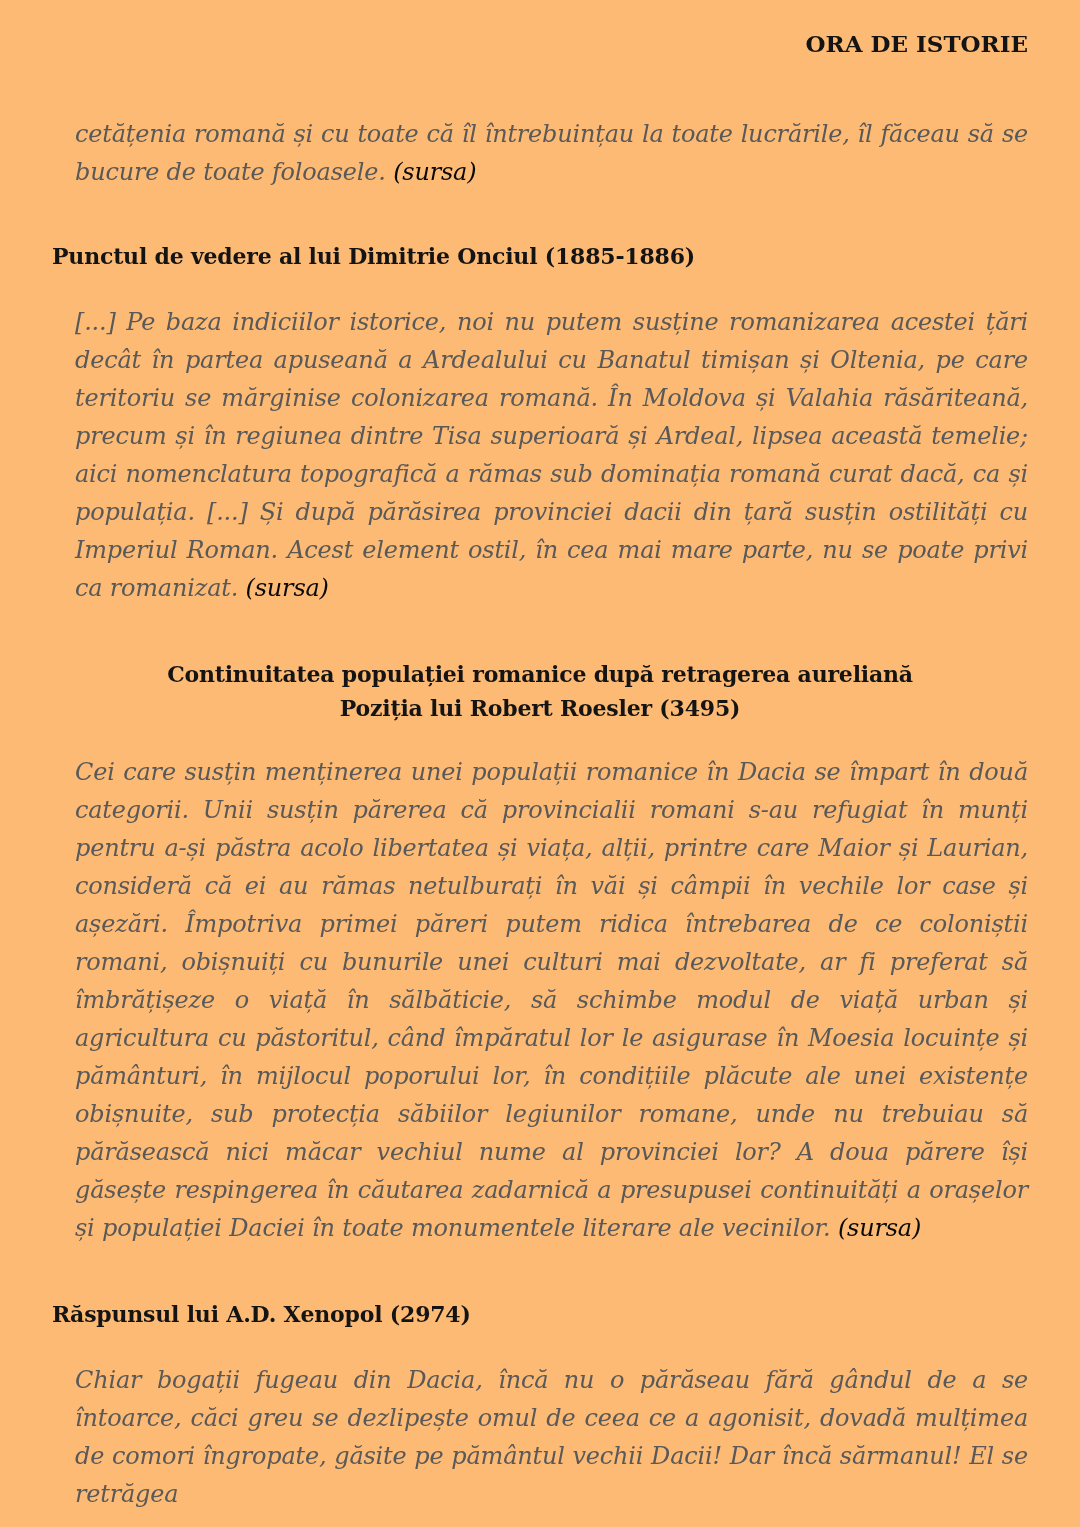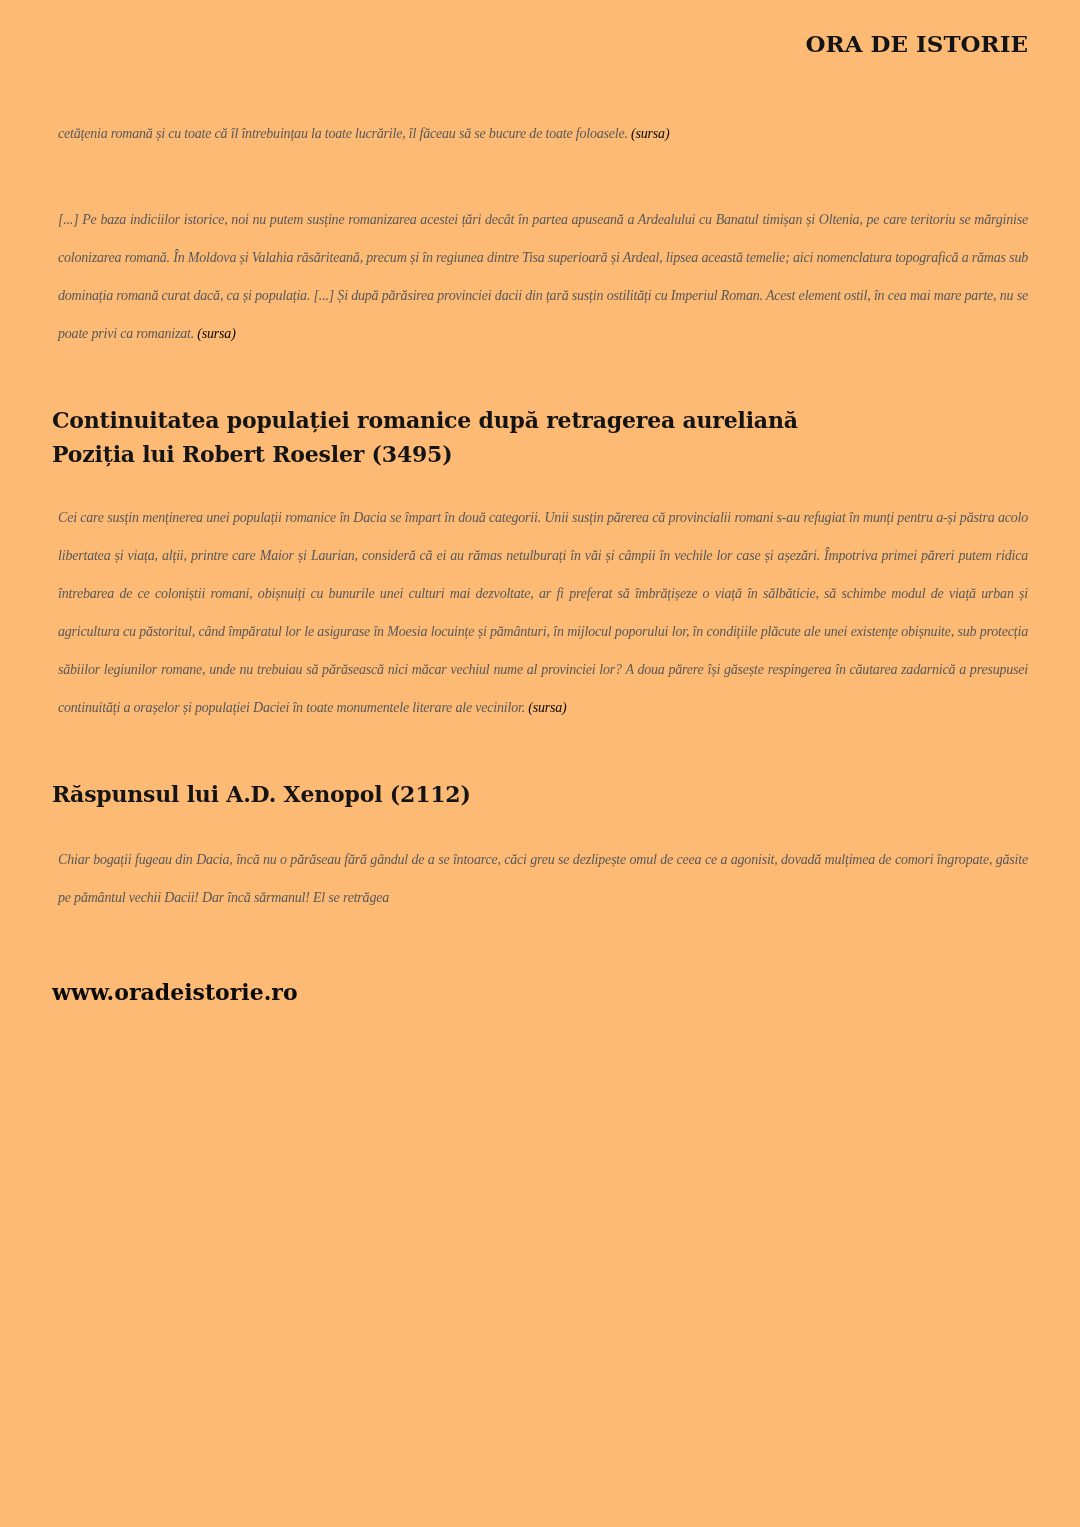--- a/index.html
+++ b/index.html
@@ -24,48 +24,47 @@
     font-size: 23px;
     line-height: 35px;
     color: #141414;
     margin-bottom: 54px;
   }
   .tagline {
     font-weight: bold;
   }
   
   .quote {
-    margin: 0 0 0 6px;
+    margin: 0 0 0 23px;
     font-style: italic;
-    font-size: 14px;
+    font-size: 24px;
     line-height: 38px;
     color: #595959;
     text-align: justify;
     letter-spacing: -0.2px;
-    font-family: Liberation Serif, serif;
   }
   .quote .sursa {
     color: #0a0a0a;
     font-style: italic;
     text-decoration: none;
     cursor: pointer;
   }
   .mb-intro   { margin-bottom: 48px; }
   .mb-onciul  { margin-bottom: 50px; }
   .mb-roesler { margin-bottom: 50px; }
   
   .section-heading {
     margin: 0 0 30px 0;
     font-weight: bold;
     font-size: 22px;
     line-height: 34px;
     color: #141414;
     letter-spacing: -0.2px;
   }
-  .section-heading.tight { margin-bottom: 28px; }
+  .section-heading.tight { margin-bottom: 28px; text-align: center; }
   
   .page-footer {
     margin-top: 60px;
     text-align: left;
     font-weight: bold;
     font-size: 22px;
     line-height: 30px;
     color: #0a0a0a;
   }
 </style>
@@ -76,37 +75,38 @@
 
   <header class="page-header">
     <div>ORA DE ISTORIE</div>
   </header>
 
   <blockquote class="quote mb-intro">
     <span>cetățenia romană și cu toate că îl întrebuințau la toate lucrările, îl făceau să se bucure de toate foloasele.</span>
     <a class="sursa">(sursa)</a>
   </blockquote>
 
+  <h2 class="section-heading">Punctul de vedere al lui Dimitrie Onciul (1885-1886)</h2>
 
   <blockquote class="quote mb-onciul">
     <span>[...] Pe baza indiciilor istorice, noi nu putem susține romanizarea acestei țări decât în partea apuseană a Ardealului cu Banatul timișan și Oltenia, pe care teritoriu se mărginise colonizarea romană. În Moldova și Valahia răsăriteană, precum și în regiunea dintre Tisa superioară și Ardeal, lipsea această temelie; aici nomenclatura topografică a rămas sub dominația romană curat dacă, ca și populația. [...] Și după părăsirea provinciei dacii din țară susțin ostilități cu Imperiul Roman. Acest element ostil, în cea mai mare parte, nu se poate privi ca romanizat.</span>
     <a class="sursa">(sursa)</a>
   </blockquote>
 
   <h2 class="section-heading tight">
     <span style="display:block">Continuitatea populației romanice după retragerea aureliană</span>
     <span style="display:block">Poziția lui Robert Roesler (3495)</span>
   </h2>
 
   <blockquote class="quote mb-roesler">
     <span>Cei care susțin menținerea unei populații romanice în Dacia se împart în două categorii. Unii susțin părerea că provincialii romani s-au refugiat în munți pentru a-și păstra acolo libertatea și viața, alții, printre care Maior și Laurian, consideră că ei au rămas netulburați în văi și câmpii în vechile lor case și așezări. Împotriva primei păreri putem ridica întrebarea de ce coloniștii romani, obișnuiți cu bunurile unei culturi mai dezvoltate, ar fi preferat să îmbrățișeze o viață în sălbăticie, să schimbe modul de viață urban și agricultura cu păstoritul, când împăratul lor le asigurase în Moesia locuințe și pământuri, în mijlocul poporului lor, în condițiile plăcute ale unei existențe obișnuite, sub protecția săbiilor legiunilor romane, unde nu trebuiau să părăsească nici măcar vechiul nume al provinciei lor? A doua părere își găsește respingerea în căutarea zadarnică a presupusei continuități a orașelor și populației Daciei în toate monumentele literare ale vecinilor.</span>
     <a class="sursa">(sursa)</a>
   </blockquote>
 
-  <h2 class="section-heading">Răspunsul lui A.D. Xenopol (2112)</h2>
+  <h2 class="section-heading">Răspunsul lui A.D. Xenopol (2974)</h2>
 
   <blockquote class="quote">
     <span>Chiar bogații fugeau din Dacia, încă nu o părăseau fără gândul de a se întoarce, căci greu se dezlipește omul de ceea ce a agonisit, dovadă mulțimea de comori îngropate, găsite pe pământul vechii Dacii! Dar încă sărmanul! El se retrăgea</span>
   </blockquote>
 
   <footer class="page-footer">
     <div>www.oradeistorie.ro</div>
   </footer>
 
 </div>

